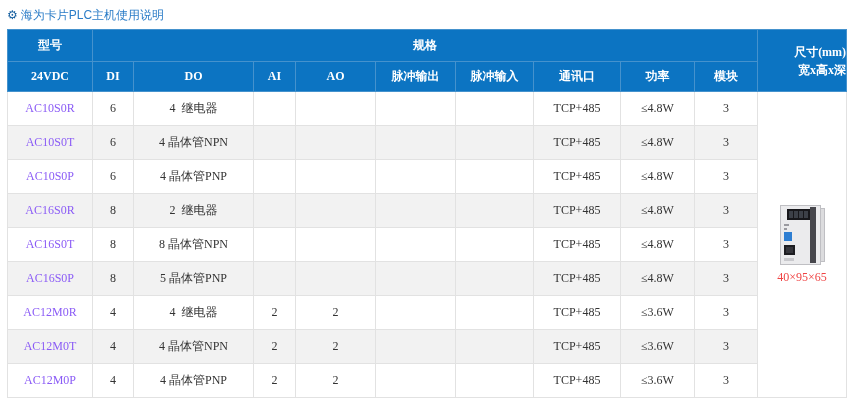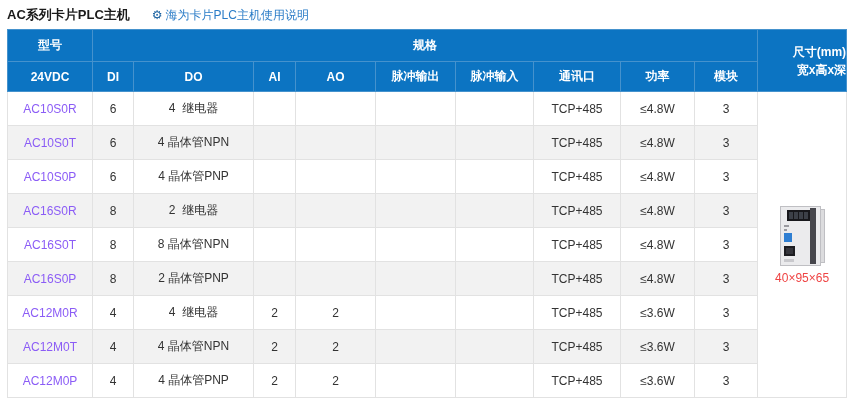--- a/index.html
+++ b/index.html
@@ -4,21 +4,21 @@
 <style>
   html,body{margin:0;padding:0;}
   body{
     width:848px;height:404px;overflow:hidden;background:#fff;
     font-family:"Liberation Sans","DejaVu Sans",sans-serif;
   }
   .topbar{display:flex;align-items:center;gap:22px;padding:5px 0 4px 7px;height:20px;}
   .page-title{font-size:13px;font-weight:bold;color:#1a1a1a;}
   .doc-link{font-size:12px;color:#2a7cc7;text-decoration:none;display:flex;align-items:center;gap:3px;cursor:pointer;}
   .gear{font-size:12px;color:#135d9e;line-height:1;}
-  table{border-collapse:collapse;margin-left:7px;width:839px;table-layout:fixed;}
+  table{border-collapse:collapse;margin-left:7px;width:839px;table-layout:fixed;font-family:Liberation Serif, serif;}
   th{
     background:#0c74c2;color:#fff;font-size:12px;font-weight:bold;
     border:1px solid #4592cd;padding:0;text-align:center;
   }
   thead tr.h1 th{height:31px;}
   thead tr.h2 th{height:29px;}
   th.dim-h{line-height:1.5;text-align:right;}
   td{
     border:1px solid #e2e2e2;text-align:center;font-size:12px;color:#333;
     height:33px;padding:0;background:#fff;
@@ -27,21 +27,20 @@
   td.do-cell{white-space:pre;margin-top:28px;}
   td.model-cell a{color:#8b5cf6;text-decoration:none;cursor:pointer;}
   td.dim-cell{background:#fff !important;vertical-align:middle;}
   .dim-text{color:#ef4444;font-size:12px;margin-top:4px;}
   .plc-wrap{display:flex;justify-content:center;}
 </style>
 </head>
 <body>
 
 <div class="topbar">
-  <span class="page-title">AC系列卡片PLC主机</span>
   <a class="doc-link" href="#">
     <span class="gear">⚙</span>
     <span>海为卡片PLC主机使用说明</span>
   </a>
 </div>
 
 <table>
   <colgroup>
     <col style="width:85px">
       <col style="width:41px">
@@ -155,21 +154,21 @@
       <td></td>
       <td></td>
       <td></td>
       <td>TCP+485</td>
       <td>≤4.8W</td>
       <td>3</td>
     </tr>
     <tr>
       <td class="model-cell"><a href="#">AC16S0P</a></td>
       <td>8</td>
-      <td class="do-cell">2 晶体管PNP</td>
+      <td class="do-cell">5 晶体管PNP</td>
       <td></td>
       <td></td>
       <td></td>
       <td></td>
       <td>TCP+485</td>
       <td>≤4.8W</td>
       <td>3</td>
     </tr>
     <tr>
       <td class="model-cell"><a href="#">AC12M0R</a></td>

